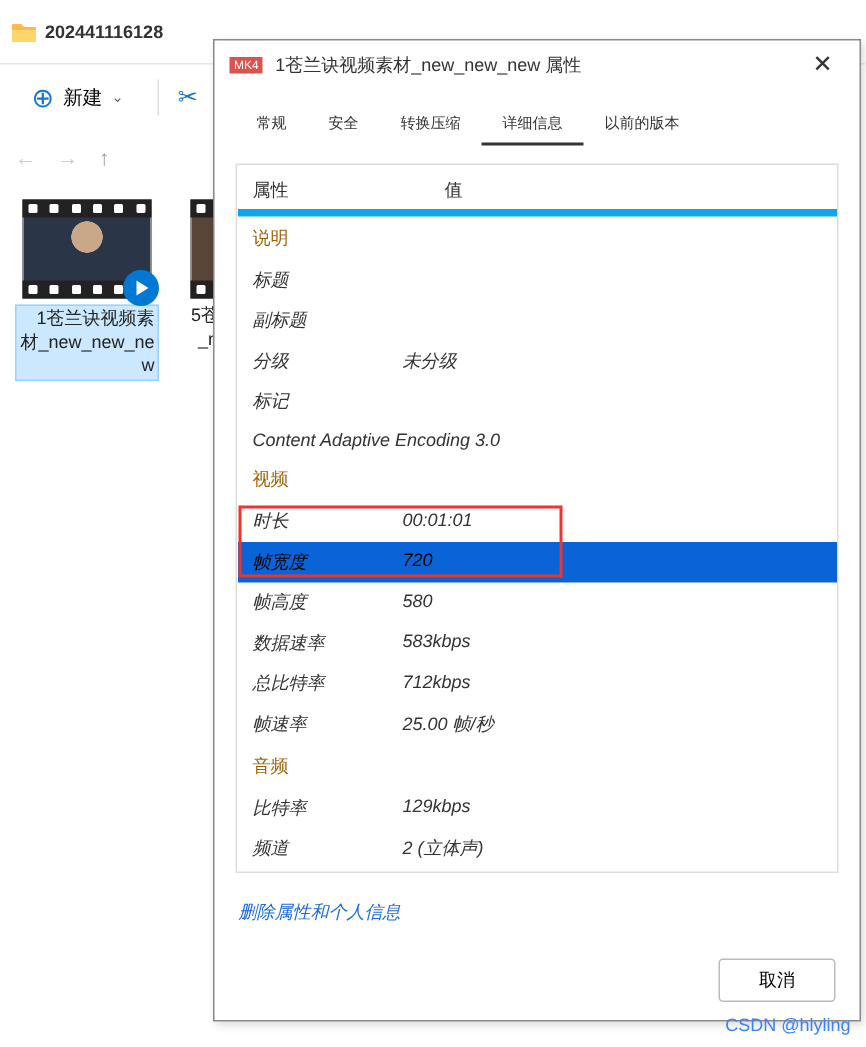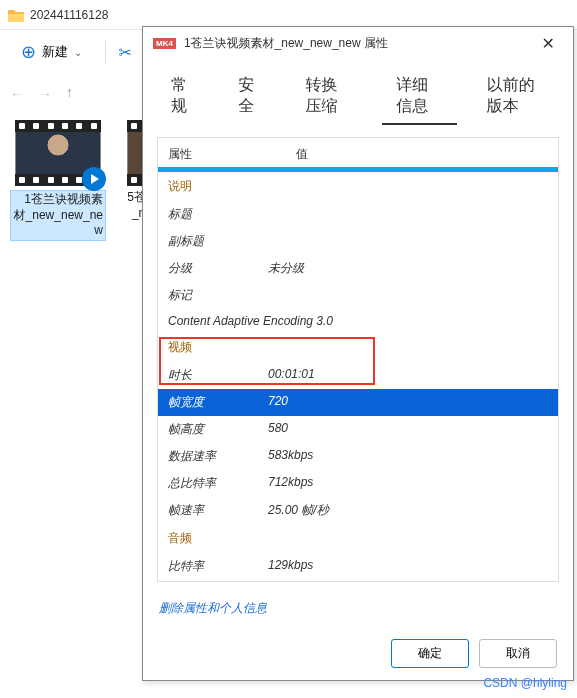--- a/index.html
+++ b/index.html
@@ -1,20 +1,20 @@
 <!DOCTYPE html>
 <html><head>
   <meta charset="utf-8">
   <style>
     * { margin: 0; padding: 0; box-sizing: border-box; font-family: "Microsoft YaHei", "Segoe UI", sans-serif; }
     body { width: 577px; height: 698px; background: #fff; position: relative; overflow: hidden; }
     
     .explorer-header {
-      display: flex; align-items: center; padding: 8px 8px; gap: 6px;
-      border-bottom: 1px solid #e8e8e8; height: 30px;
+      display: flex; align-items: center; padding: 21px 8px; gap: 6px;
+      border-bottom: 1px solid #e8e8e8; height: 30px; font-weight: bold;
     }
     .folder-icon { width: 16px; height: 14px; }
     .folder-title { font-size: 12px; color: #333; }
     
     .toolbar { display: flex; align-items: center; padding: 8px 10px; gap: 12px; height: 44px; }
     .new-btn {
       display: flex; align-items: center; gap: 6px; padding: 4px 10px;
       border: 1px solid transparent; border-radius: 4px; font-size: 13px; cursor: pointer;
     }
     .plus-icon { color: #1976d2; font-size: 18px; font-weight: 400; }
@@ -52,38 +52,38 @@
     
     .dialog {
       position: absolute; top: 26px; left: 142px; width: 432px; height: 655px;
       background: #fff; border: 1px solid #888; box-shadow: 2px 2px 6px rgba(0,0,0,0.15);
       display: flex; flex-direction: column;
     }
     .dlg-title {
       display: flex; align-items: center; padding: 6px 10px; gap: 8px; height: 32px;
     }
     .mk4-badge {
-      background: #d9534f; color: #fff; font-size: 8px; padding: 1px 3px; font-weight: bold;
+      background: #d9534f; color: #fff; font-size: 8px; padding: 1px 3px; font-weight: normal;
     }
     .dlg-title-text { font-size: 12px; color: #333; flex: 1; }
     .close-btn { font-size: 16px; color: #333; padding: 0 8px; cursor: pointer; }
     
-    .tab-bar { display: flex; padding: 10px 14px 0; gap: 16px; font-size: 16px; }
+    .tab-bar { display: flex; padding: 10px 14px 0; gap: 0; font-size: 10px; }
     .tab { padding: 6px 14px; cursor: pointer; color: #333; }
     .tab.active { border-bottom: 2px solid #333; font-weight: 500; }
     
     .prop-panel {
       margin: 12px 14px 8px; border: 1px solid #ddd; flex: 1; overflow: auto; padding: 4px 0;
     }
     .prop-header { display: flex; font-size: 12px; padding: 4px 10px; color: #333; border-bottom: 5px solid #0ea5e9; gap: 28px; }
     .prop-header .col1 { width: 100px; }
     .section { font-size: 12px; color: #a16207; padding: 6px 10px; }
     .row { display: flex; font-size: 12px; padding: 5px 10px; color: #333; font-style: italic; }
     .row .k { width: 100px; }
-    .row.selected { background: #0a64d8; color: #ffffff; }
+    .row.selected { background: #0a64d8; color: #000000; }
     .highlight-box {
       position: absolute; border: 2px solid #e33; pointer-events: none;
       left: 159px; top: 337px; width: 216px; height: 48px;
     }
     
     .remove-link { font-size: 12px; color: #1a6dd6; padding: 10px 16px; cursor: pointer; font-style: italic; }
     
     .dlg-buttons { display: flex; gap: 10px; justify-content: flex-end; padding: 12px 16px; }
     .dlg-btn {
       padding: 5px 26px; font-size: 12px; border: 1px solid #bbb; border-radius: 3px;
@@ -245,20 +245,19 @@
       </div>
     <div class="row">
         <span class="k">频道</span>
         <span>2 (立体声)</span>
       </div>
     <div class="row"></div>
 
   </div>
   <div class="remove-link">删除属性和个人信息</div>
   <div class="dlg-buttons">
-    <button class="dlg-btn primary">确定</button>
     <button class="dlg-btn">取消</button>
   </div>
 </div>
 
 <div class="highlight-box"></div>
 
 <div class="watermark">CSDN @hlyling</div>
 
 </body></html>

